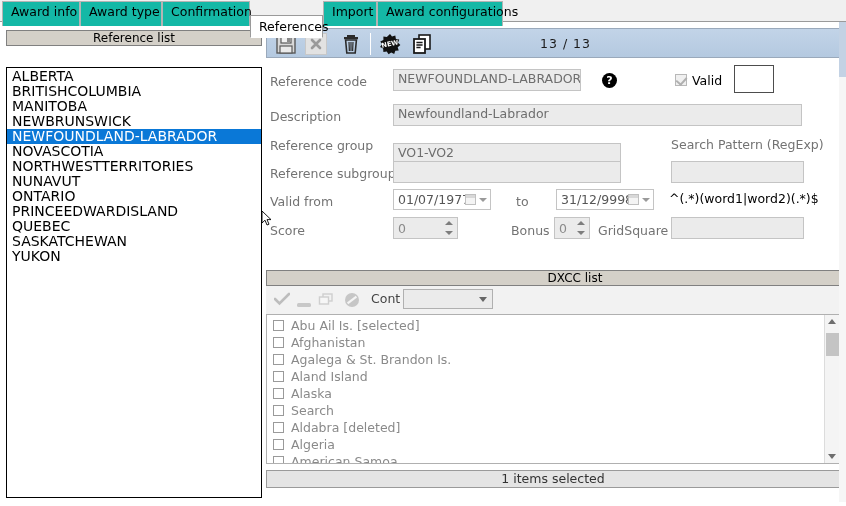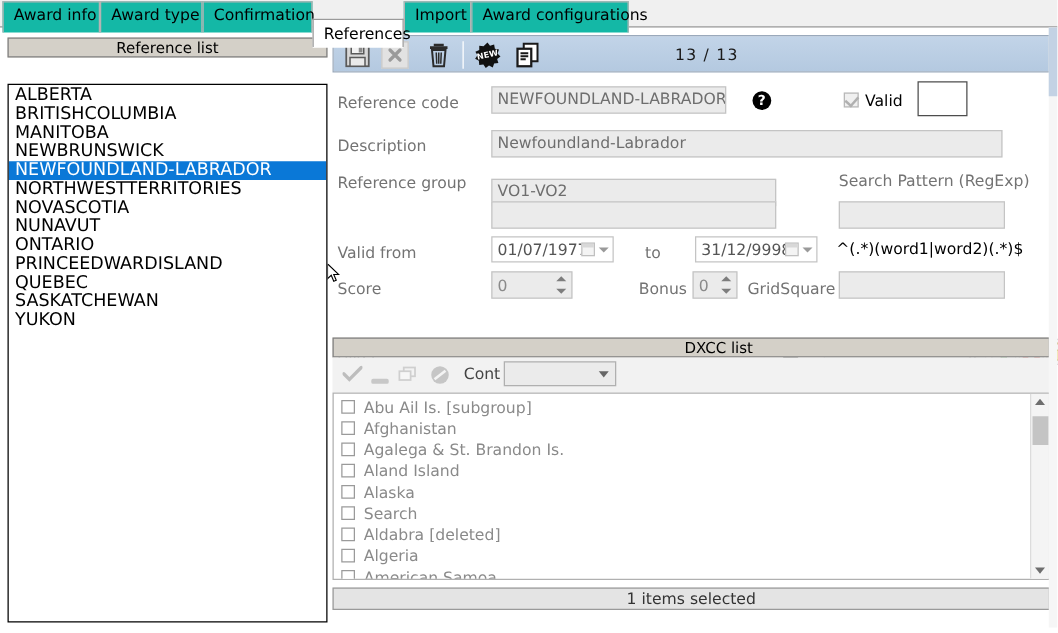--- a/index.html
+++ b/index.html
@@ -211,22 +211,22 @@
 </div>
 
 <div id="leftpane">
   <div id="refListHeader">Reference list</div>
   <div id="refList">
       <div class="ref-item">ALBERTA</div>
       <div class="ref-item">BRITISHCOLUMBIA</div>
       <div class="ref-item">MANITOBA</div>
       <div class="ref-item">NEWBRUNSWICK</div>
       <div class="ref-item selected">NEWFOUNDLAND-LABRADOR</div>
+      <div class="ref-item">NOVASCOTIA</div>
       <div class="ref-item">NORTHWESTTERRITORIES</div>
-      <div class="ref-item">NOVASCOTIA</div>
       <div class="ref-item">NUNAVUT</div>
       <div class="ref-item">ONTARIO</div>
       <div class="ref-item">PRINCEEDWARDISLAND</div>
       <div class="ref-item">QUEBEC</div>
       <div class="ref-item">SASKATCHEWAN</div>
       <div class="ref-item">YUKON</div>
     </div>
 </div>
 
 <div id="rightpane">
@@ -277,20 +277,21 @@
   <div id="validLbl">Valid</div>
   <div id="colorSwatch"></div>
 
   <div class="flabel" style="left:4px;top:81px;">Description</div>
   <div class="finput" style="left:127px;top:76px;width:409px;height:22px;">Newfoundland-Labrador</div>
 
   <div class="flabel" style="left:4px;top:110px;">Reference group</div>
   <div class="finput" style="left:127px;top:105px;width:228px;height:22px;margin-top:10px;">VO1-VO2</div>
   <div class="flabel" style="left:405px;top:109px;">Search Pattern (RegExp)</div>
 
+  <div class="flabel" style="left:4px;top:138px;">Reference subgroup</div>
   <div class="finput" style="left:127px;top:133px;width:228px;height:22px;"></div>
   <div class="finput" style="left:405px;top:133px;width:133px;height:22px;"></div>
 
   <div class="flabel" style="left:4px;top:166px;">Valid from</div>
   <div class="datefield" style="left:127px;top:161px;">
     <span>01/07/1977</span>
     <span class="cal-ic"></span>
     <span class="dd-arw"></span>
   </div>
   <div class="flabel" style="left:250px;top:166px;">to</div>
@@ -369,21 +370,21 @@
     </span>
     <span id="contLbl">Cont</span>
     <div id="contCombo">
       <span style="position:absolute;left:4px;top:2px;font-size:12px;color:#6e6e6e;"></span>
       <i class="chev"></i>
     </div>
   </div>
 
   <div id="dxccList">
     <div id="dxccItems" style="position:absolute;left:0;top:2px;width:556px;">
-        <div class="dx-item"><span class="dx-box"></span><span class="dx-lbl">Abu Ail Is. [subgroup]</span></div>
+        <div class="dx-item"><span class="dx-box"></span><span class="dx-lbl">Abu Ail Is. [selected]</span></div>
         <div class="dx-item"><span class="dx-box"></span><span class="dx-lbl">Afghanistan</span></div>
         <div class="dx-item"><span class="dx-box"></span><span class="dx-lbl">Agalega &amp; St. Brandon Is.</span></div>
         <div class="dx-item"><span class="dx-box"></span><span class="dx-lbl">Aland Island</span></div>
         <div class="dx-item"><span class="dx-box"></span><span class="dx-lbl">Alaska</span></div>
         <div class="dx-item"><span class="dx-box"></span><span class="dx-lbl">Search</span></div>
         <div class="dx-item"><span class="dx-box"></span><span class="dx-lbl">Aldabra [deleted]</span></div>
         <div class="dx-item"><span class="dx-box"></span><span class="dx-lbl">Algeria</span></div>
         <div class="dx-item"><span class="dx-box"></span><span class="dx-lbl">American Samoa</span></div>
       </div>
     <div id="dxScroll">

